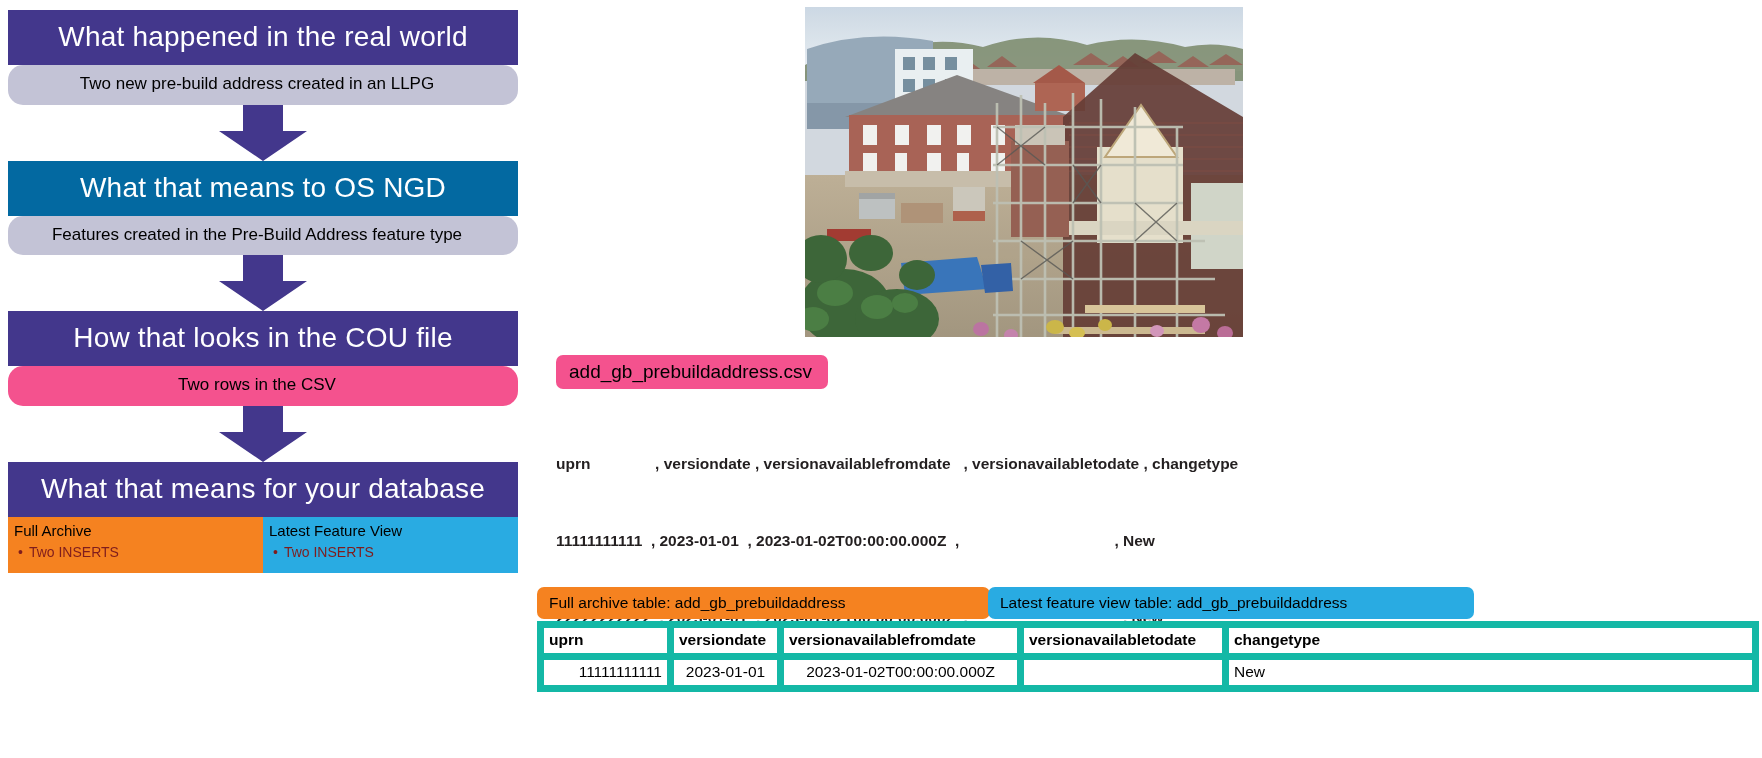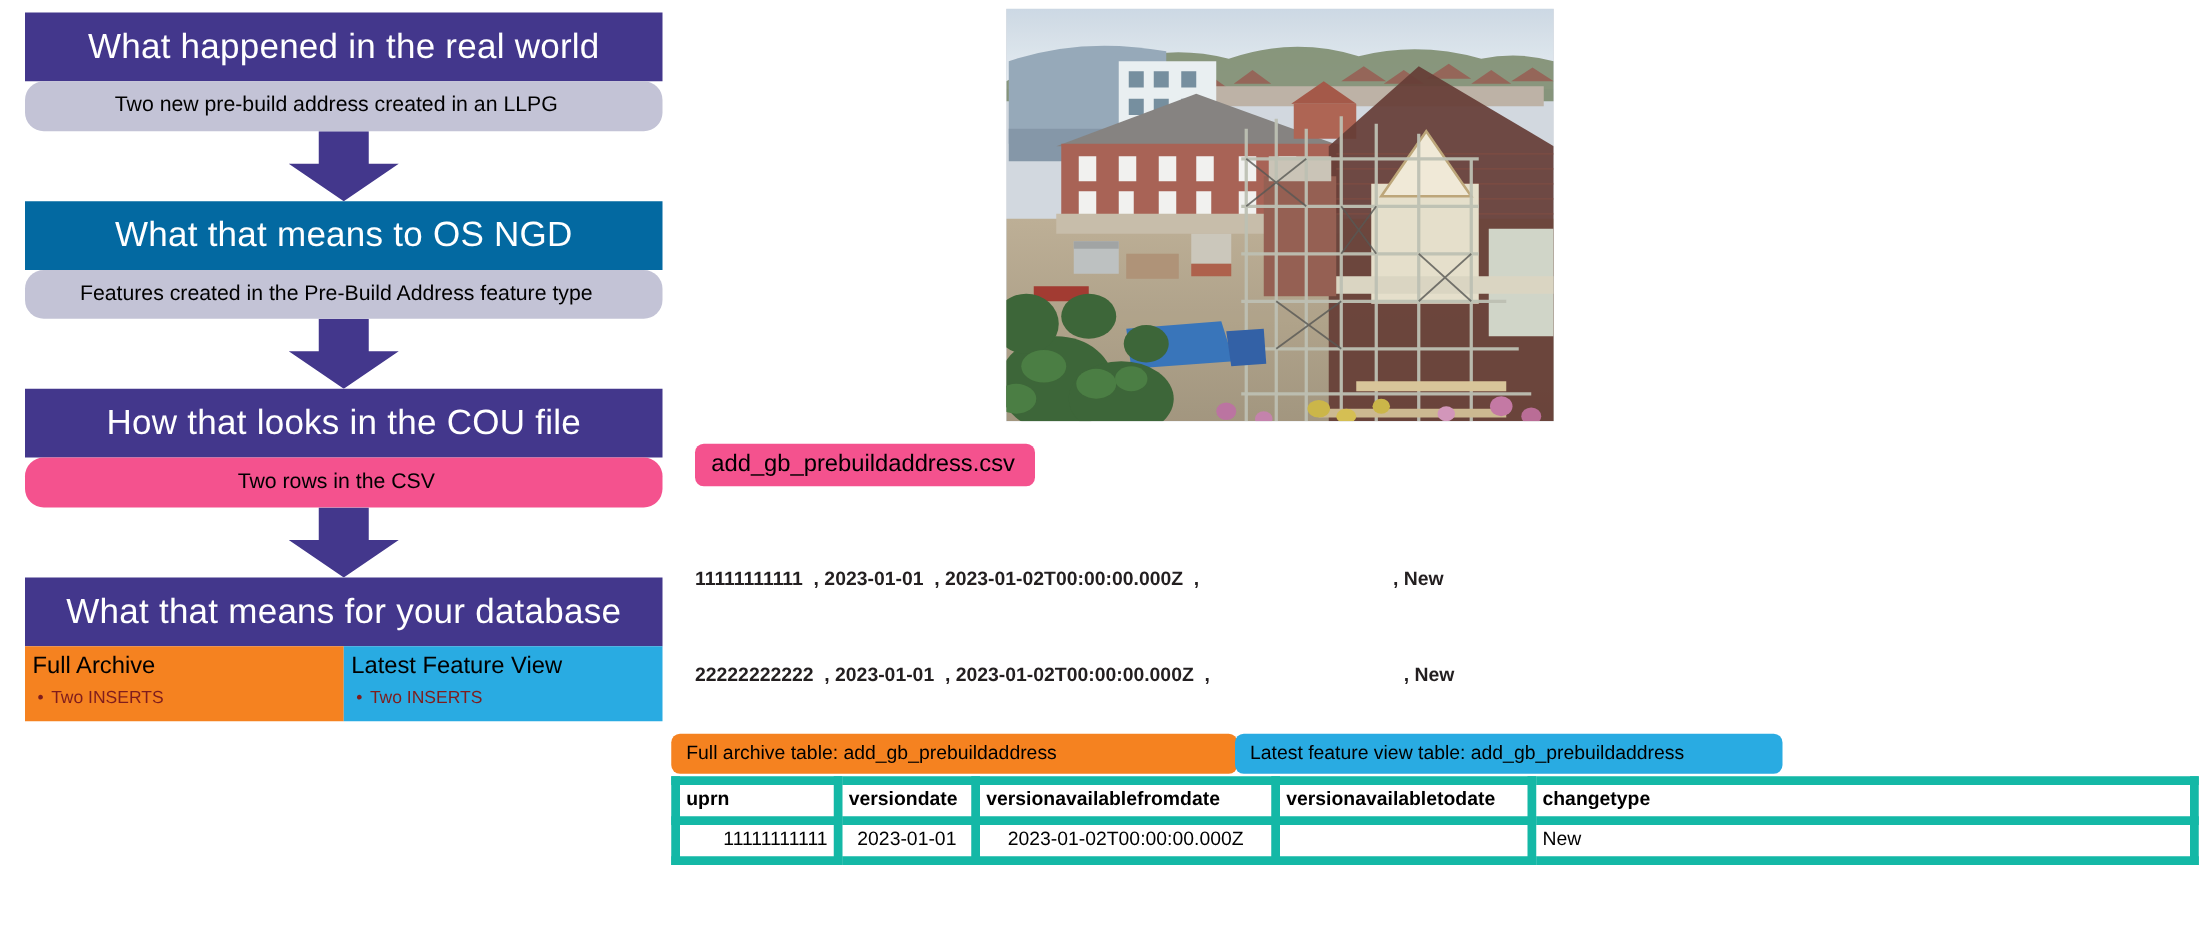--- a/index.html
+++ b/index.html
@@ -6,21 +6,21 @@
   body{
     width:1762px;height:758px;
     background:#ffffff;
     font-family:"Liberation Sans", sans-serif;
     overflow:hidden;
     position:relative;
   }
   .stage{position:absolute;left:0;top:0;width:1762px;height:758px;}
 
   
-  .flow{position:absolute;left:20px;top:10px;width:510px;}
+  .flow{position:absolute;left:8px;top:10px;width:510px;}
   .step{width:510px;margin:0;}
   .step-header{
     color:#ffffff;
     text-align:center;
     font-weight:400;
     font-size:28px;
     line-height:1.0;
     padding:13px 0 14px 0;
     letter-spacing:.2px;
   }
@@ -34,21 +34,21 @@
   }
   .arrow{
     width:510px;height:56px;
     display:flex;align-items:center;justify-content:center;
   }
   .arrow svg{display:block;}
 
   
   .split{display:flex;width:510px;}
   .split-col{flex:1 1 50%;padding:4px 0 8px 0;}
-  .split-title{font-size:19px;color:#000;padding:1px 6px 2px 6px;line-height:1.15;}
+  .split-title{font-size:15px;color:#000;padding:1px 6px 2px 6px;line-height:1.15;}
   .split-bullet{font-size:14px;color:#7f1d1d;padding:4px 6px 4px 10px;line-height:1.1;}
   .split-bullet::before{content:"\2022";margin-right:6px;}
 
   
   .photo{
     position:absolute;left:805px;top:7px;width:438px;height:330px;
     overflow:hidden;background:#cfd6dd;
   }
   .photo svg{display:block;}
 
@@ -80,21 +80,21 @@
   .tab{
     position:absolute;top:0;height:32px;
     border-radius:7px;
     color:#000;font-size:15.5px;
     display:flex;align-items:center;
     padding:0 12px;
     line-height:1;
     box-sizing:border-box;
   }
   .tab-orange{left:0;width:453px;background:#F58220;}
-  .tab-blue{left:451px;width:438px;background:#29ABE2;}
+  .tab-blue{left:451px;width:486px;background:#29ABE2;}
 
   table.grid{
     border-collapse:collapse;
     width:1215px;
     table-layout:fixed;
     margin-top:2px;
     background:#ffffff;
   }
   table.grid td,table.grid th{
     border:7px solid #14b8a6;
@@ -314,20 +314,21 @@
         <ellipse cx="420" cy="326" rx="8" ry="7" fill="#b5628f"></ellipse>
         <ellipse cx="352" cy="324" rx="7" ry="6" fill="#cf8fb5"></ellipse>
       </g>
       <rect x="0" y="0" width="438" height="330" fill="#ffffff" opacity="0.07"></rect>
     </svg>
   </div>
 
   <div class="csv-wrap">
     <span class="csv-pill">add_gb_prebuildaddress.csv</span>
     <div class="csv-text">
+      <div class="csv-head">uprn               , versiondate , versionavailablefromdate   , versionavailabletodate , changetype</div>
       <div class="csv-row">11111111111  , 2023-01-01  , 2023-01-02T00:00:00.000Z  ,                                    , New</div>
       <div class="csv-row">22222222222  , 2023-01-01  , 2023-01-02T00:00:00.000Z  ,                                    , New</div>
     </div>
   </div>
 
   <div class="tbl-wrap">
     <div class="tbl-tabs">
       <div class="tab tab-orange">Full archive table: add_gb_prebuildaddress</div>
       <div class="tab tab-blue">Latest feature view table: add_gb_prebuildaddress</div>
     </div>

